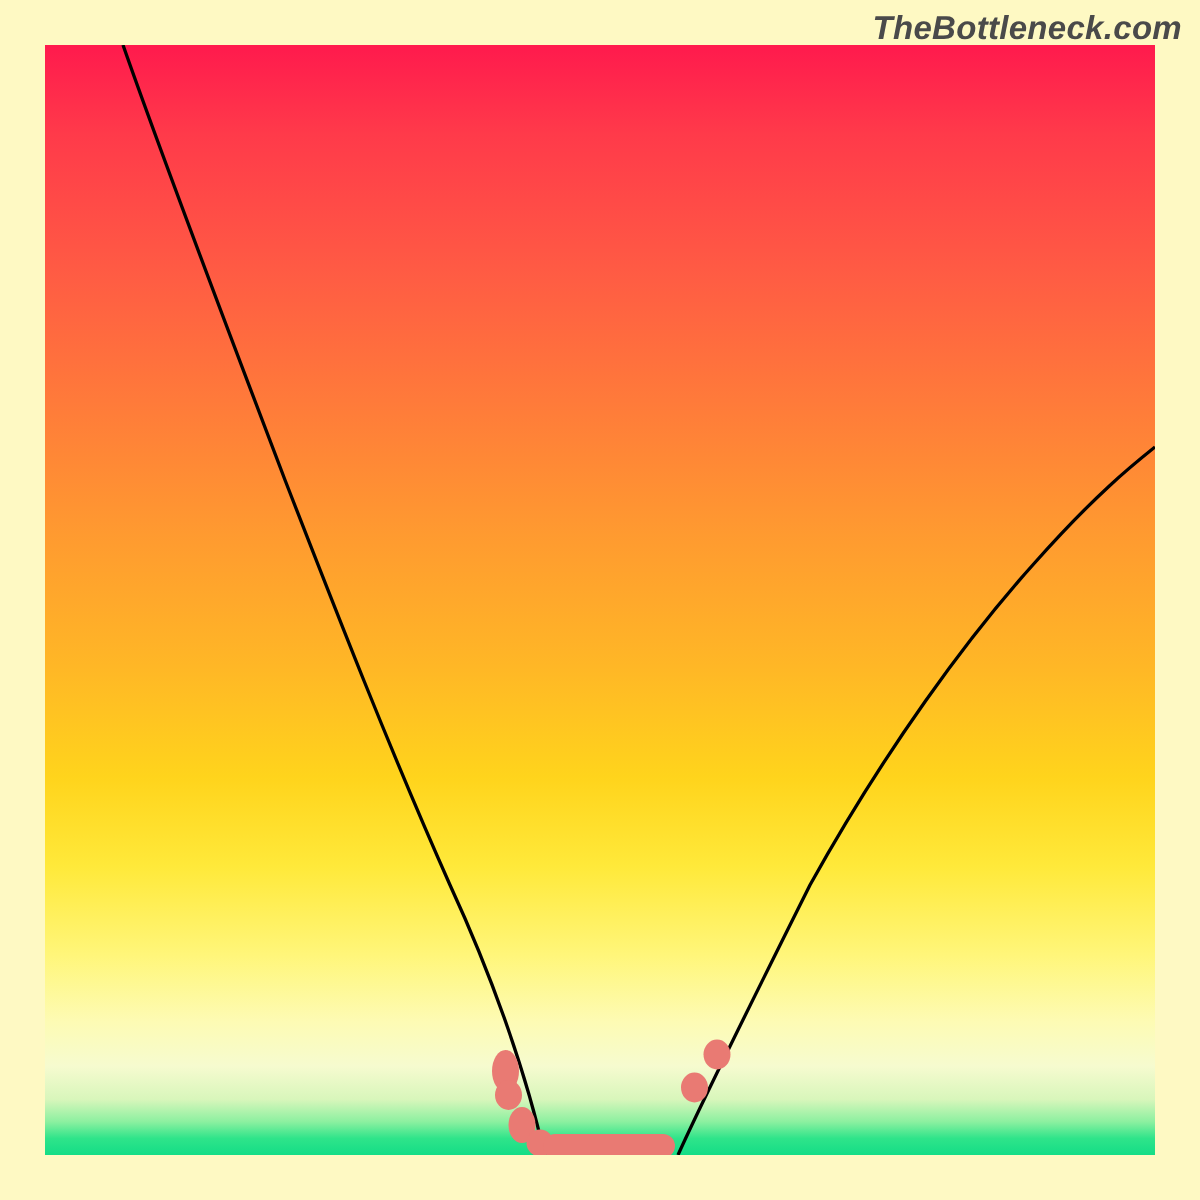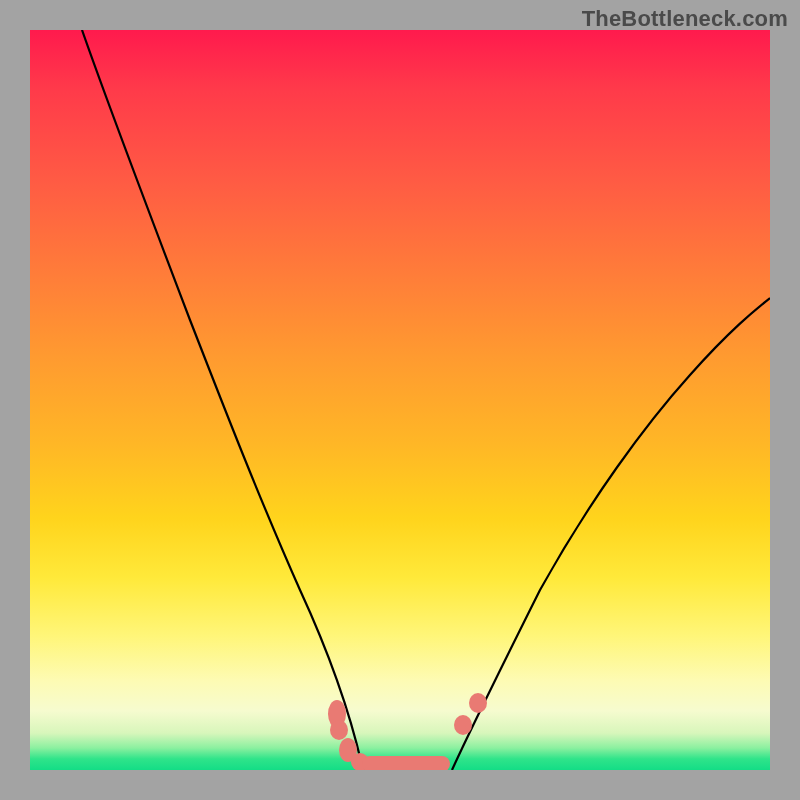--- a/index.html
+++ b/index.html
@@ -8,21 +8,22 @@
     width: 800px;
     height: 800px;
     overflow: hidden;
     font-family: Arial, Helvetica, sans-serif;
     background: #000;
   }
   .frame {
     position: relative;
     width: 800px;
     height: 800px;
-    background: #a3a3a3;
+    background: #fef9c3;
+    font-style: italic;
   }
   .plot-area {
     position: absolute;
     left: 30px;
     top: 30px;
     width: 740px;
     height: 740px;
     
     background: linear-gradient(
       to bottom,

